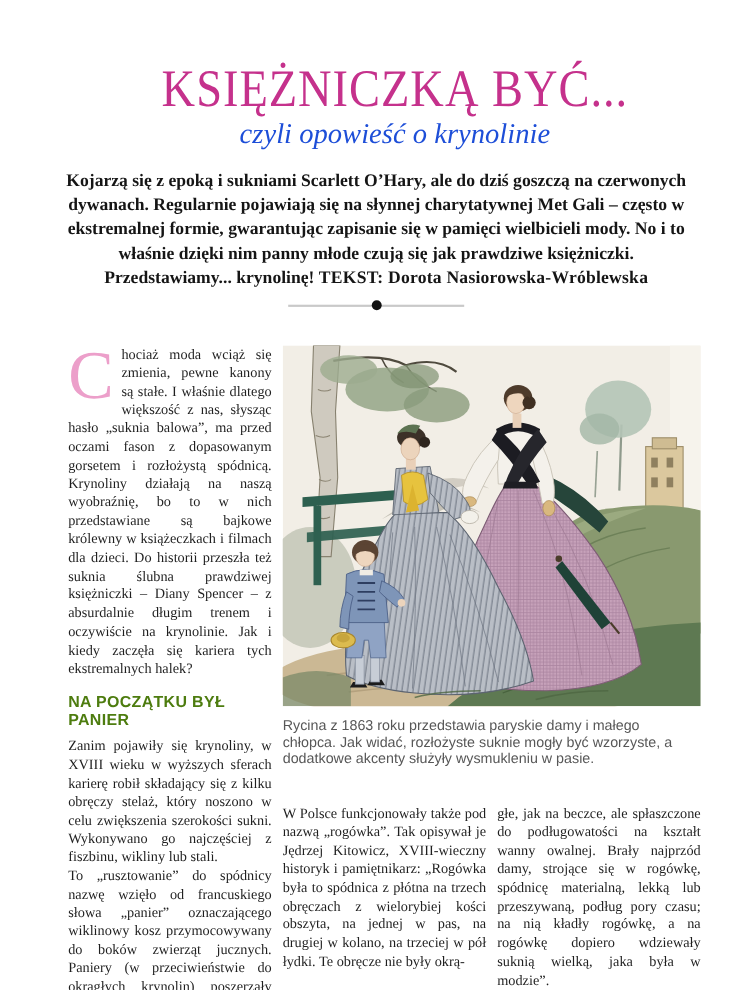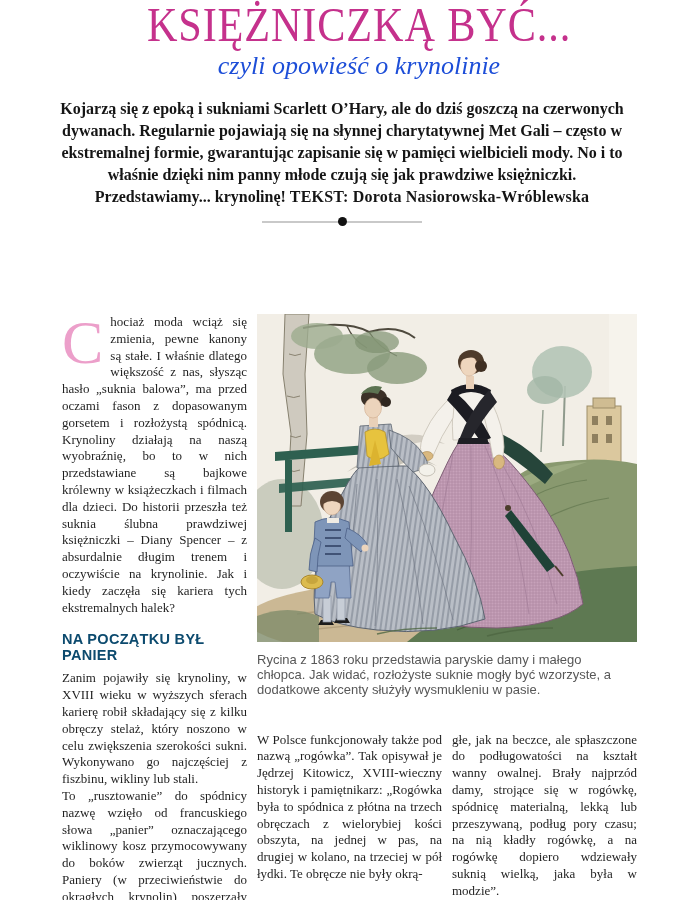--- a/index.html
+++ b/index.html
@@ -4,21 +4,21 @@
 <style>
   html,body{margin:0;padding:0;}
   body{
     width:684px;height:900px;background:#ffffff;
     font-family:"Liberation Serif", serif;color:#1f1f1f;
     overflow:hidden;
   }
   .page{position:relative;width:684px;height:900px;background:#fff;}
 
   
-  header{margin-left:34px;}
+  header{padding-top:56px;margin-left:34px;}
   .title{
     margin:0;text-align:center;
     font-family:"Liberation Serif", serif;font-weight:400;
     font-size:48px;letter-spacing:1px;color:#c5318c;
     transform:scaleX(0.88);transform-origin:center;
     line-height:1.05;
   }
   .subtitle{
     margin:2px 0 0;text-align:center;font-weight:400;
     font-family:"Liberation Serif", serif;font-style:italic;
@@ -62,21 +62,21 @@
   .body-p{
     margin:0;font-size:13px;line-height:16.8px;text-align:justify;
     color:#1f1f1f;
   }
   .dropcap{
     float:left;font-size:62px;line-height:48px;
     padding:4px 7px 0 0;color:#ec9fca;font-family:"Liberation Serif", serif;
   }
   .section-header{
     margin:15px 0 7px;font-family:"Liberation Sans", sans-serif;
-    font-weight:bold;font-size:14.5px;letter-spacing:.3px;color:#0c4a6e;
+    font-weight:bold;font-size:14.5px;letter-spacing:.3px;color:#4d7c0f;
   }
 </style>
 </head>
 <body>
 
 <div class="page">
 
   <header>
     <h1 class="title">KSIĘŻNICZKĄ BYĆ...</h1>
     <h2 class="subtitle">czyli opowieść o krynolinie</h2>

